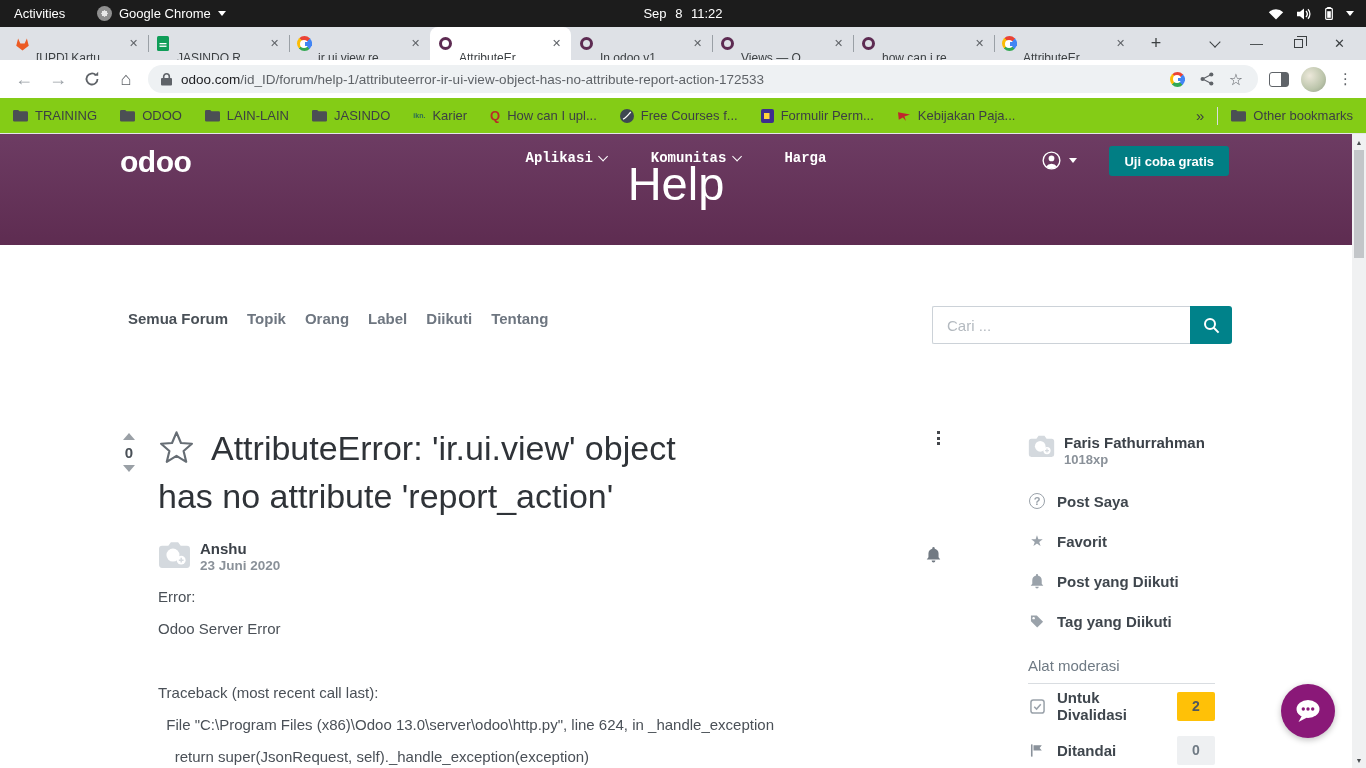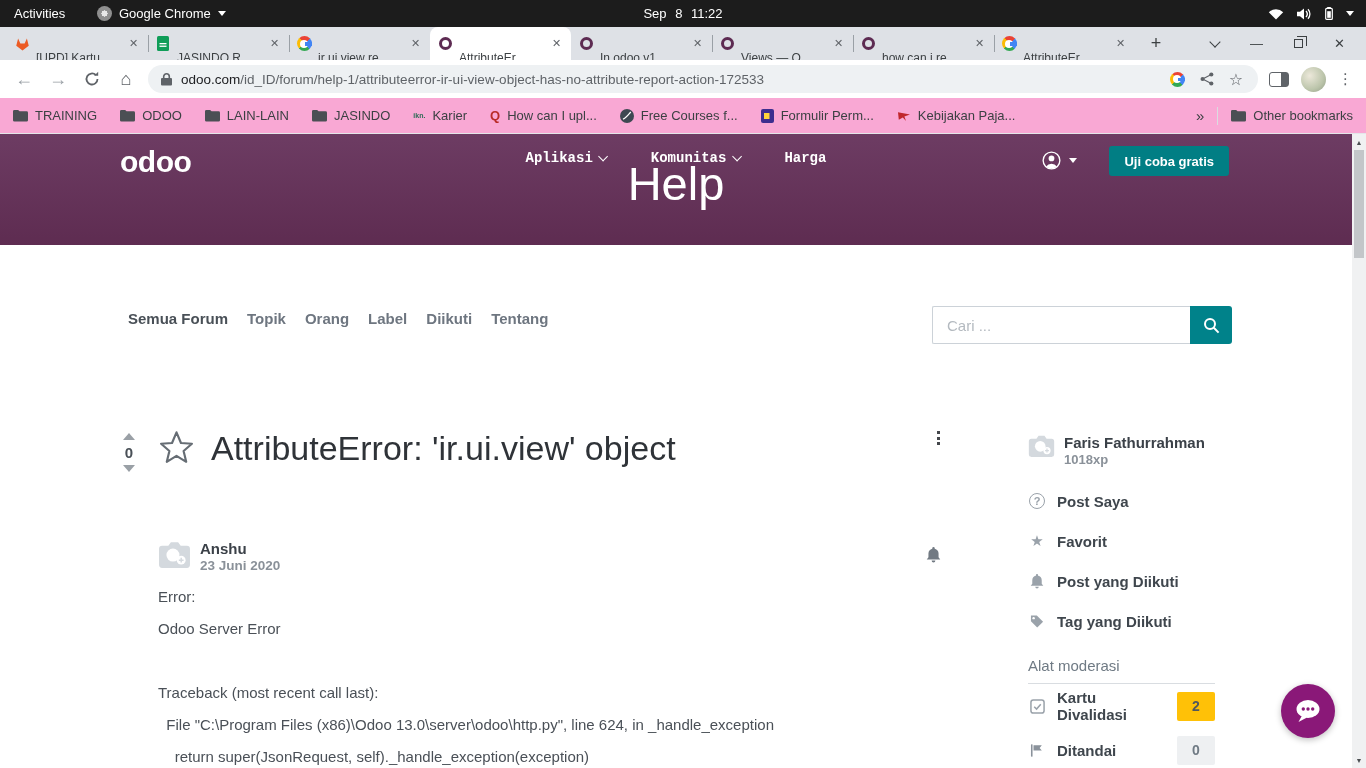--- a/index.html
+++ b/index.html
@@ -45,21 +45,21 @@
   .url .path { color:#5f6368; }
   .omni-icons { flex:none; display:flex; align-items:center; gap:15px; padding:0 9px; }
   .star-g { font-size:16px; color:#5f6368; }
   .tb-right { display:flex; align-items:center; gap:12px; padding:0 6px; }
   .panel-ico { width:20px; height:15px; border:1.7px solid #5f6368; border-radius:3px; position:relative; }
   .panel-ico::after { content:""; position:absolute; top:0; right:0; bottom:0; width:7px; background:#5f6368; }
   .avatar { width:25px; height:25px; border-radius:50%; background:radial-gradient(circle at 35% 35%, #ece8da, #bcc5ab 60%, #909c85); }
   .kebab { font-size:15px; color:#5f6368; }
 
   
-  .bmbar { position:absolute; top:98px; left:0; width:1366px; height:36px; background:#f9a8d4; border-bottom:1px solid #e4e6e9; display:flex; align-items:center; gap:23px; padding:0 13px; font-size:13px; color:#3c4043; }
+  .bmbar { position:absolute; top:98px; left:0; width:1366px; height:36px; background:#84cc16; border-bottom:1px solid #e4e6e9; display:flex; align-items:center; gap:23px; padding:0 13px; font-size:13px; color:#3c4043; }
   .bm { display:flex; align-items:center; gap:7px; white-space:nowrap; }
   .ikn { font-size:7px; font-weight:bold; color:#2c6b55; letter-spacing:0; }
   .qmark { font-size:13px; font-weight:bold; color:#b92b27; }
   .bm-right { margin-left:auto; display:flex; align-items:center; gap:13px; }
   .bm-sep { width:1px; height:18px; background:#dadce0; }
   .bm-overflow { font-size:15px; }
 
   
   .page { position:absolute; top:134px; left:0; width:1352px; height:634px; background:#fff; overflow:hidden; }
 
@@ -365,21 +365,21 @@
   </div>
 
   <div class="vote">
     <span class="tri-up"></span>
     <span class="vote-n">0</span>
     <span class="tri-dn"></span>
   </div>
 
   <h1 class="post-title"><svg class="title-star" width="37" height="36" viewBox="0 0 24 23">
         <path d="M12 2l2.9 6.9 7.1.5-5.4 4.7 1.7 7-6.3-3.8-6.3 3.8 1.7-7L2 9.4l7.1-.5z" fill="none" stroke="#666d74" stroke-width="1.4" stroke-linejoin="round"></path>
-      </svg><span>AttributeError: 'ir.ui.view' object</span><br></h1>
+      </svg><span>AttributeError: 'ir.ui.view' object</span><br><span>has no attribute 'report_action'</span></h1>
 
   <div class="post-kebab">
       <i></i>
       <i></i>
       <i></i>
     </div>
 
   <div class="author">
     <svg width="33" height="28" viewBox="0 0 32 27">
         <path d="M4 5.5h6L12.5 2h7L22 5.5h6a3 3 0 0 1 3 3V24a3 3 0 0 1-3 3H4a3 3 0 0 1-3-3V8.5a3 3 0 0 1 3-3z" fill="#d4d9de"></path>
@@ -451,21 +451,21 @@
       <span>Tag yang Diikuti</span>
     </div>
     <div class="sb-mod-title">Alat moderasi</div>
     <div class="sb-mod-item">
       <span class="sb-ico">
           <svg width="15" height="15" viewBox="0 0 16 16">
             <rect x="1" y="1" width="14" height="14" rx="2.5" fill="none" stroke="#9aa2aa" stroke-width="1.6"></rect>
             <path d="M4.5 8.2 7 10.7l4.5-5.2" stroke="#9aa2aa" stroke-width="1.6" fill="none"></path>
           </svg>
         </span>
-      <span>Kartu Divalidasi</span>
+      <span>Untuk Divalidasi</span>
       <span class="badge yellow">2</span>
     </div>
     <div class="sb-mod-item">
       <span class="sb-ico">
           <svg width="14" height="15" viewBox="0 0 16 16">
             <path d="M2 1v14" stroke="#8a929b" stroke-width="1.8"></path>
             <path d="M4 2h9.5L11 5l2.5 3H4z" fill="#8a929b"></path>
           </svg>
         </span>
       <span>Ditandai</span>

